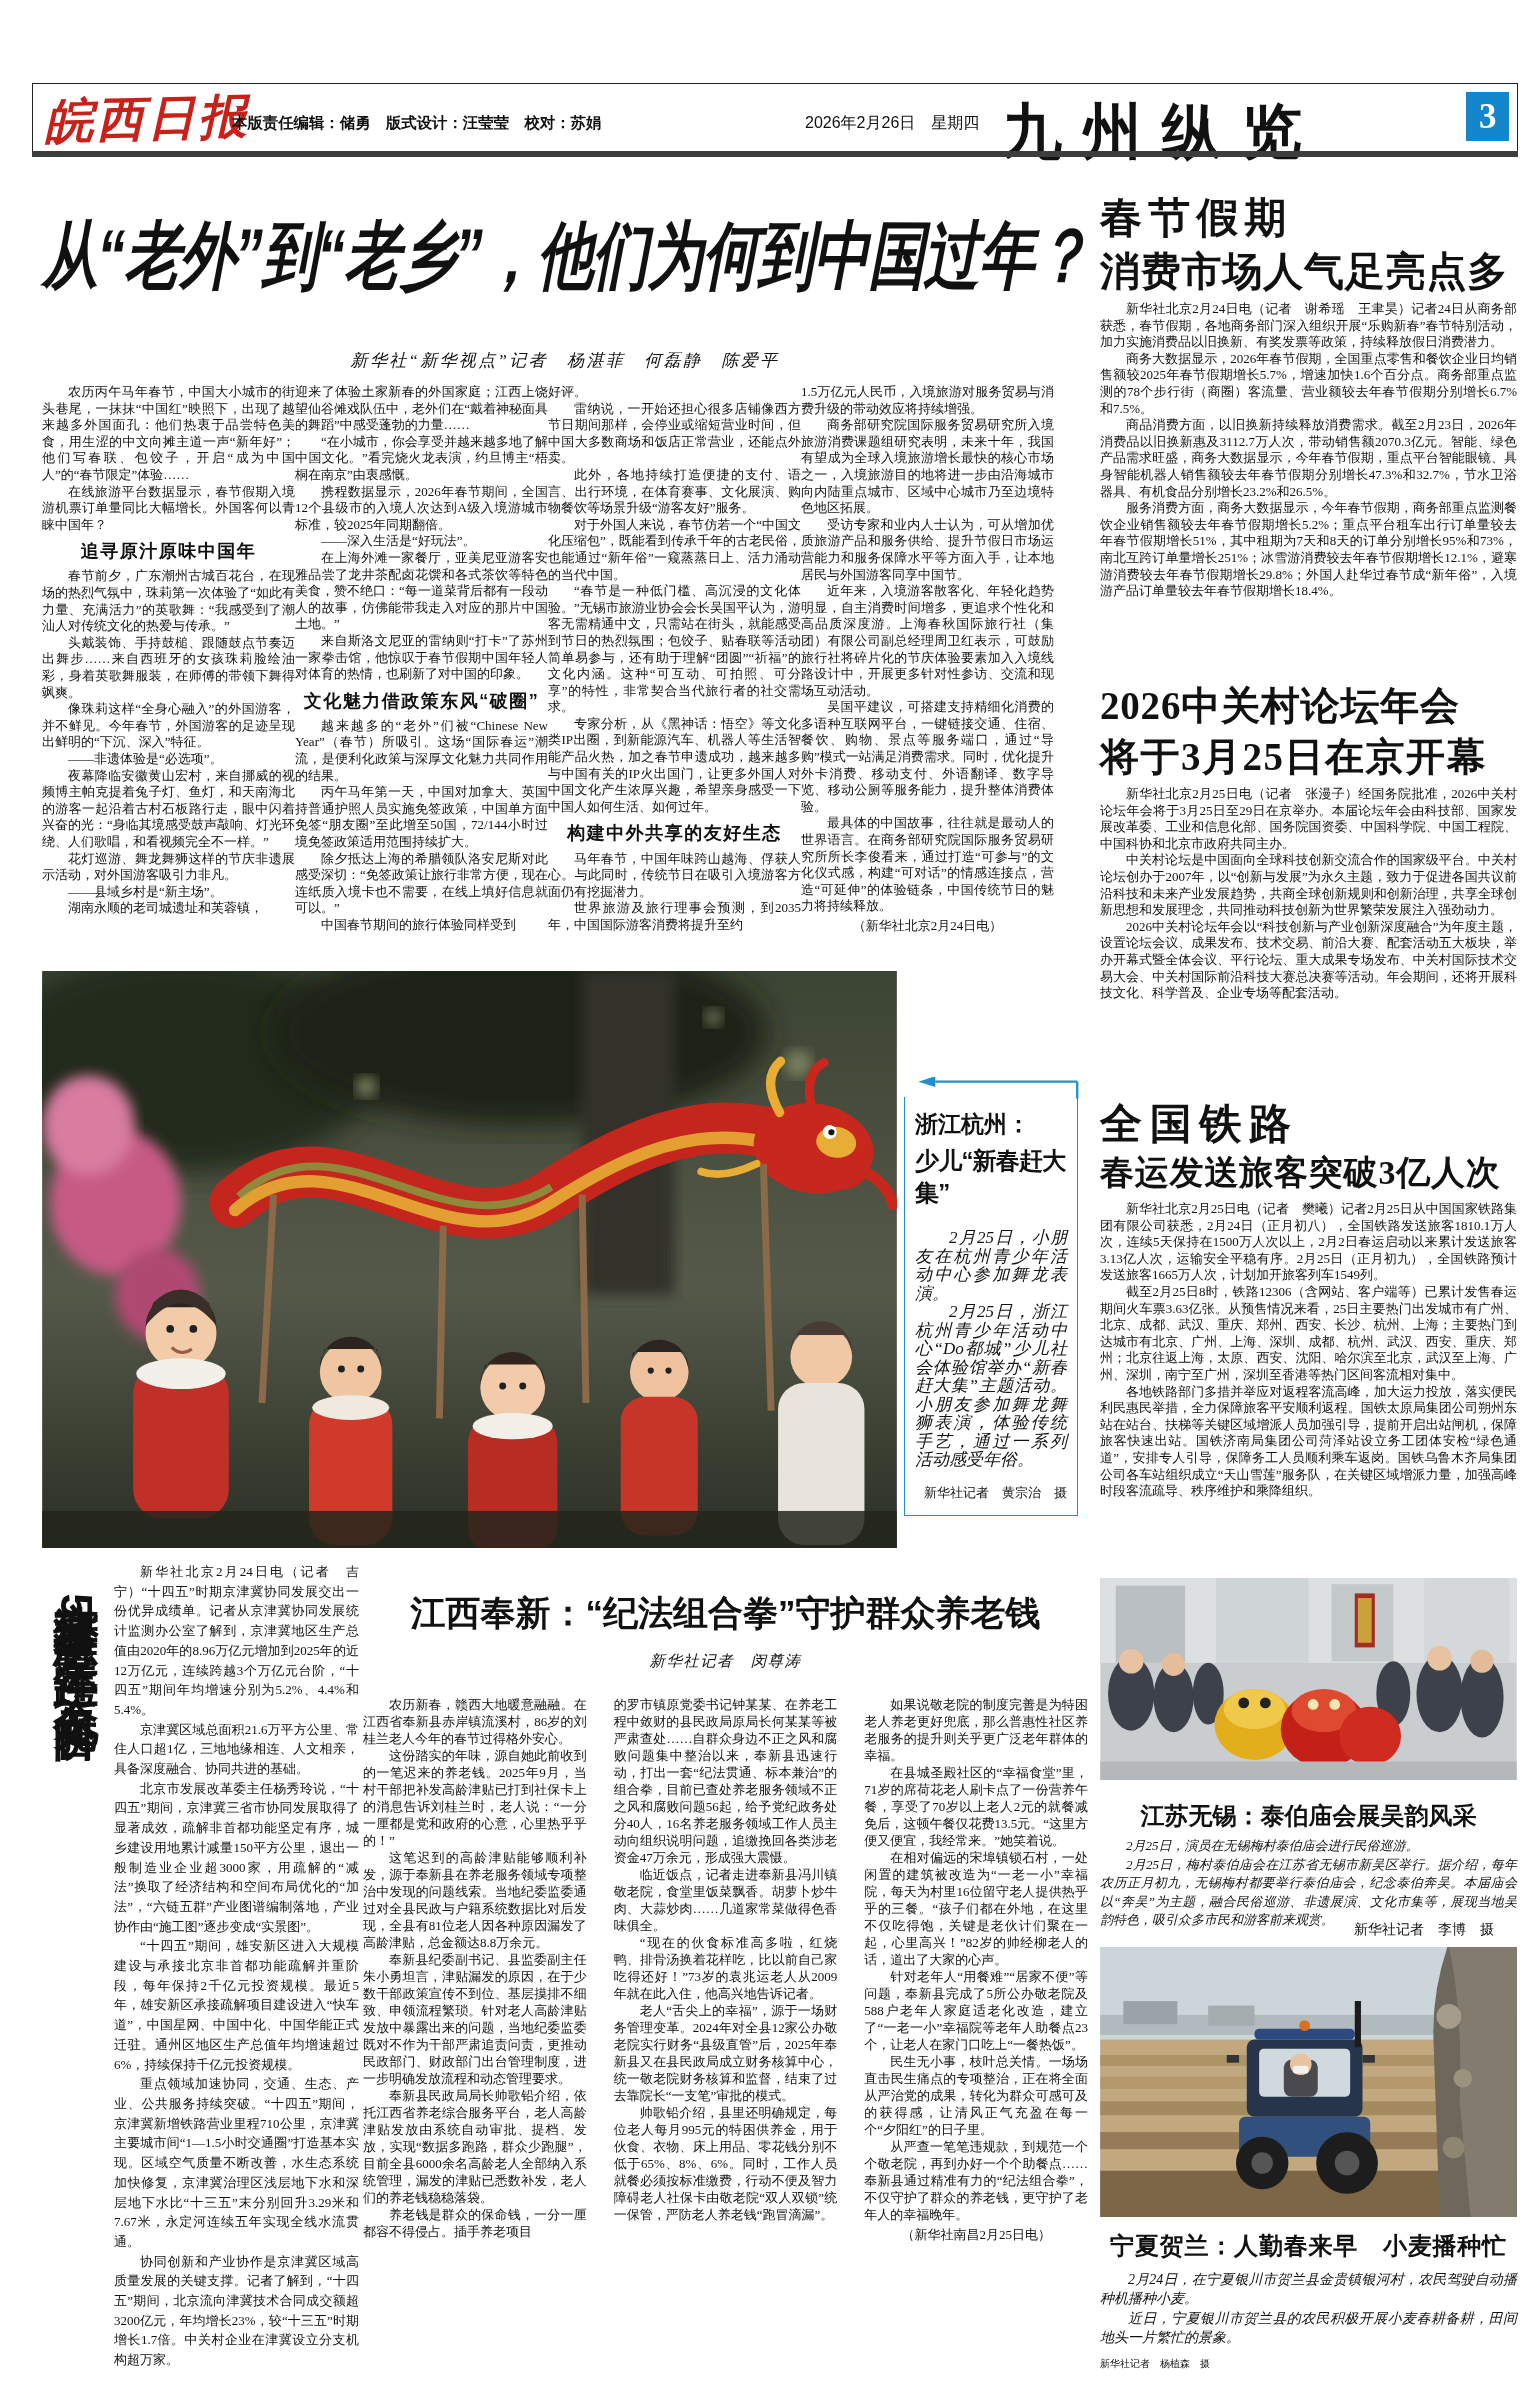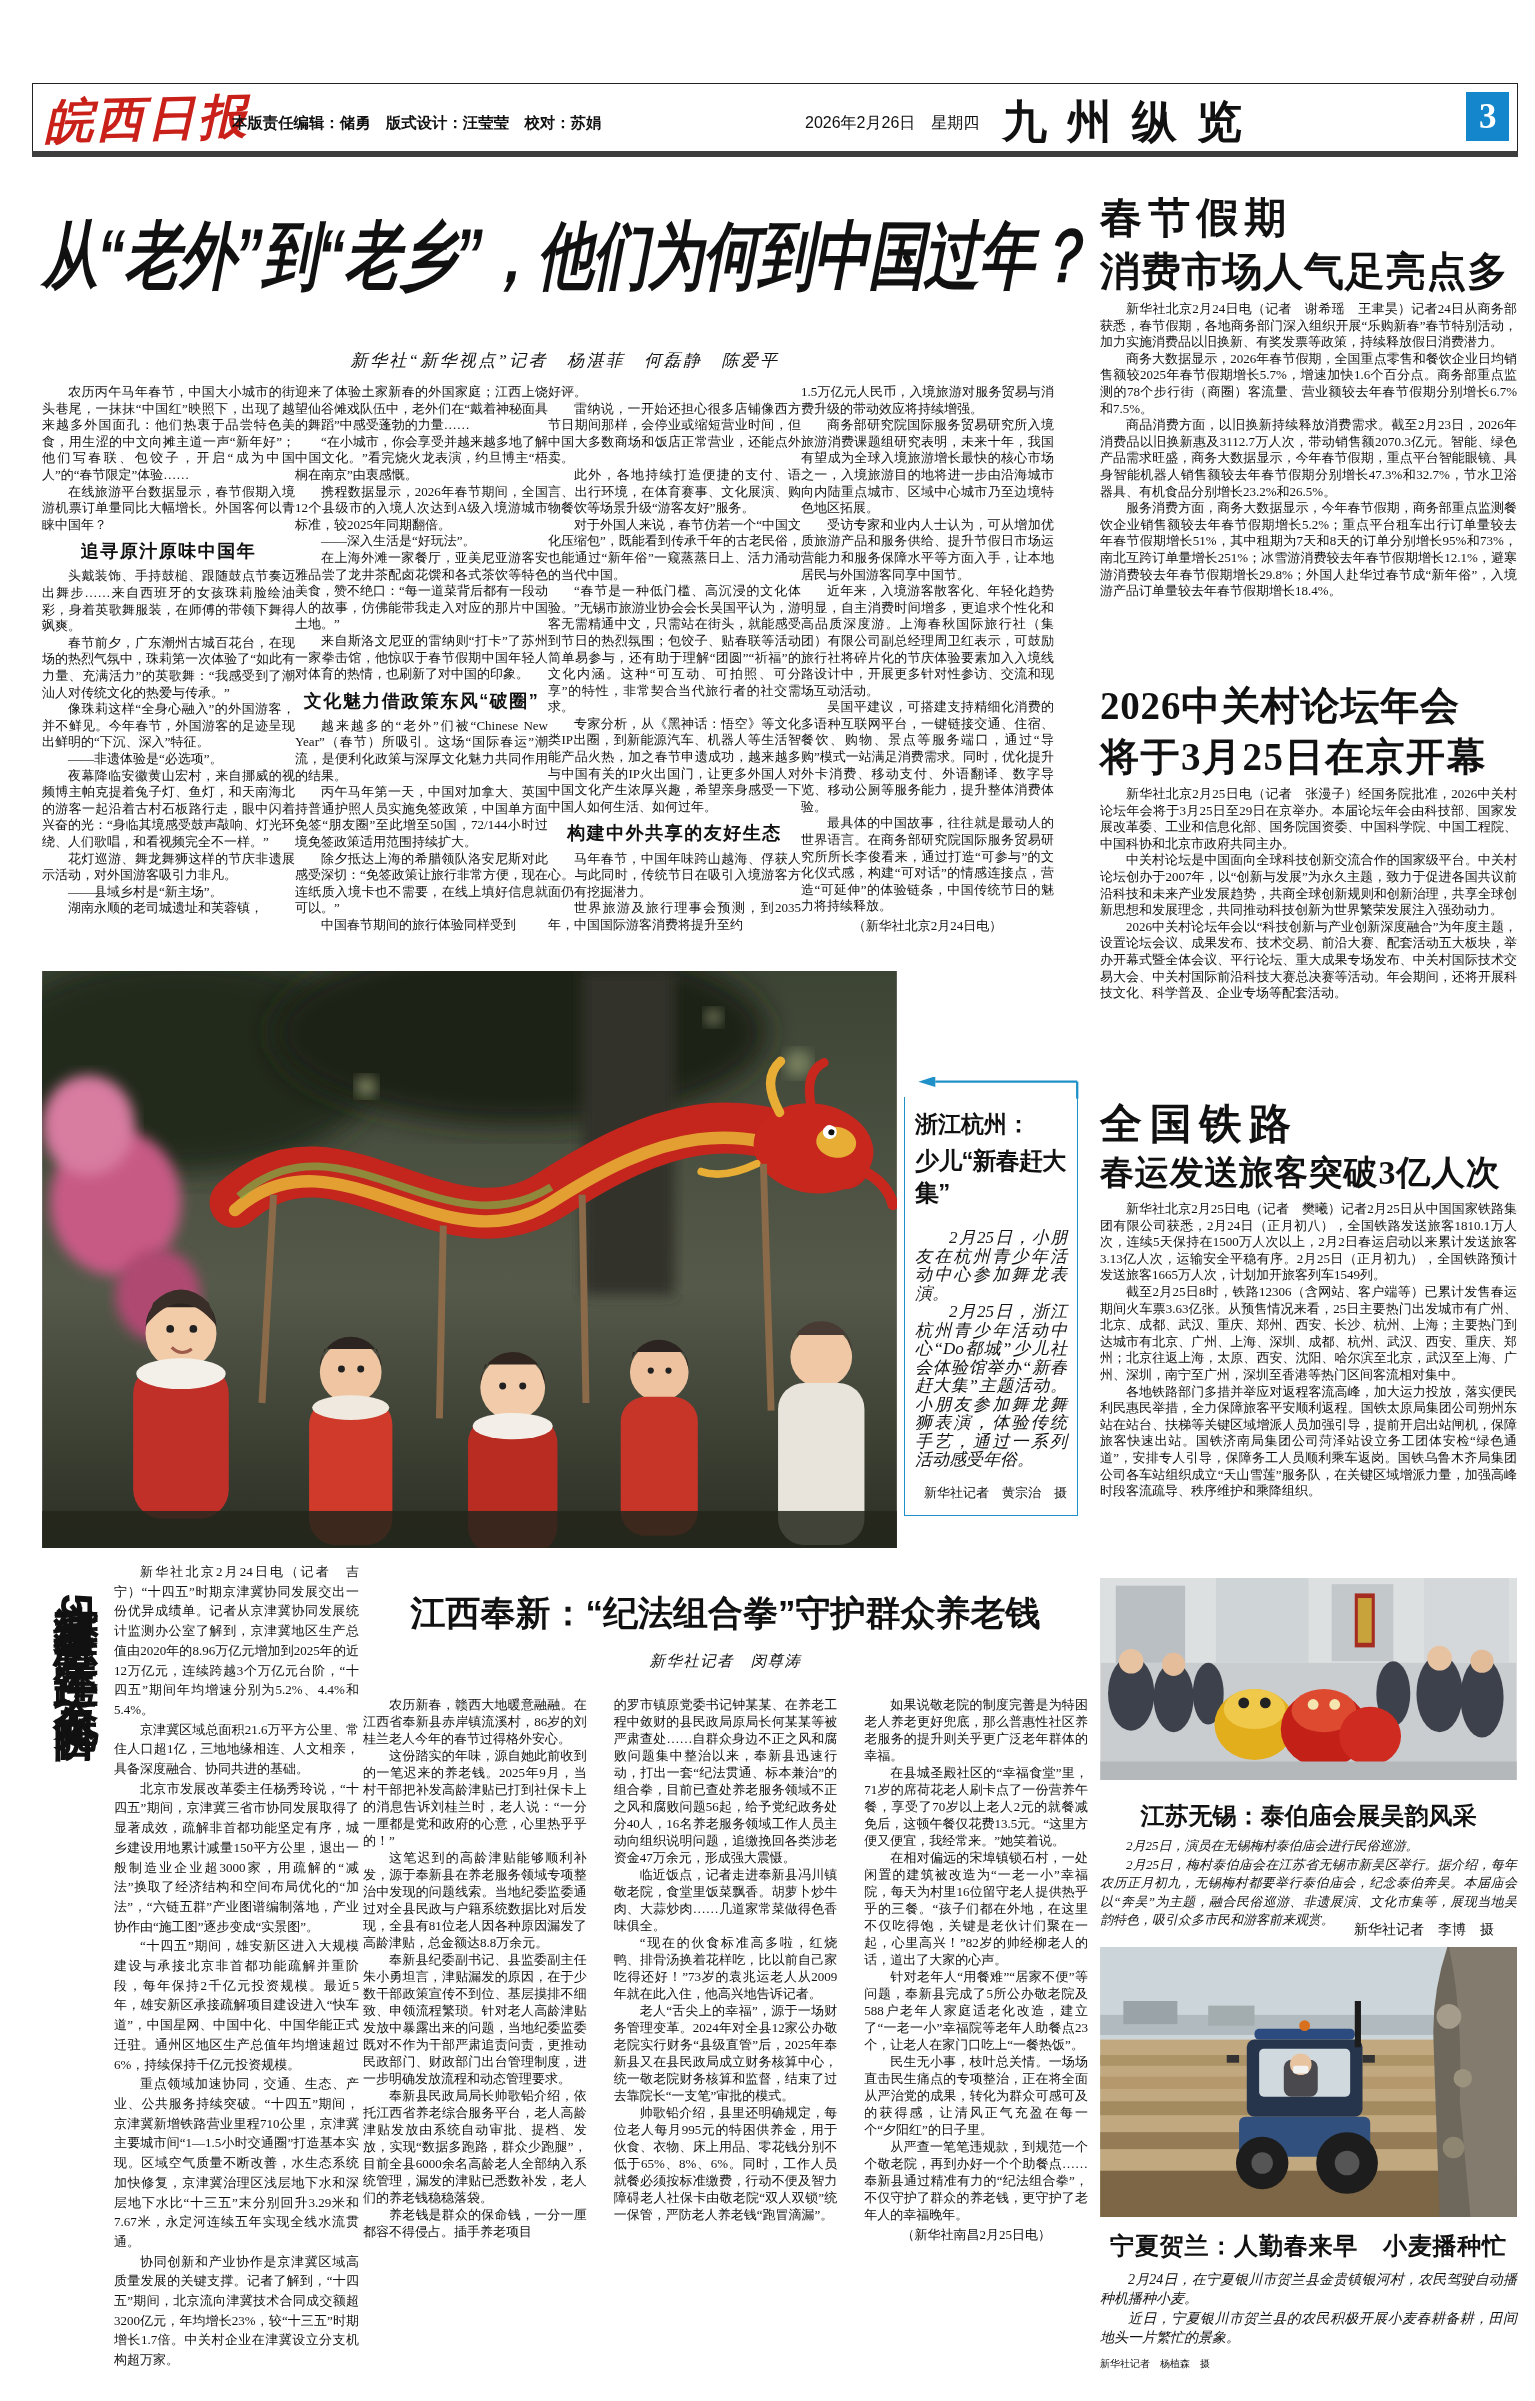--- a/index.html
+++ b/index.html
@@ -8,21 +8,21 @@
 
   
   .masthead{position:absolute;left:32px;top:83px;width:1486px;height:68px;
             border:0.8px solid #222;border-bottom:none;box-sizing:border-box;}
   .logo{position:absolute;left:12.3px;top:3.1px;font-size:48px;font-weight:bold;font-style:italic;
         color:#c9201a;letter-spacing:3.1px;transform:rotate(-1.5deg);}
   .editinfo{position:absolute;left:199px;top:29px;font-size:15.4px;font-weight:bold;
             font-family:"Liberation Sans","DejaVu Sans",sans-serif;}
   .dateline{position:absolute;left:772px;top:29px;font-size:16px;
             font-family:"Liberation Sans","DejaVu Sans",sans-serif;}
-  .sectionname{position:absolute;left:969px;top:7.7px;font-size:45px;font-weight:900;
+  .sectionname{position:absolute;left:969px;top:7.7px;font-size:60px;font-weight:900;
                letter-spacing:20px;font-family:"Liberation Serif",serif;text-align:center;}
   .pagenum{position:absolute;right:7.7px;top:7.7px;width:43px;height:49px;background:#1486cb;
            color:#fff;font-size:35px;font-weight:bold;text-align:center;line-height:49px;
            font-family:"Liberation Serif",serif;}
   .toprule{position:absolute;left:32px;top:151px;width:1486px;height:6.2px;background:#3d3d3d;}
 
   
   .main-title{position:absolute;left:42px;top:207px;width:1046px;text-align:center;
               font-family:"Liberation Sans","DejaVu Sans",sans-serif;font-weight:900;font-style:italic;
               font-size:56px;letter-spacing:-0.8px;transform:scaleY(1.32);transform-origin:top center;white-space:nowrap;}
@@ -108,22 +108,22 @@
   <div class="toprule"></div>
 
   <div class="main-title">从“老外”到“老乡”，他们为何到中国过年？</div>
   <div class="main-byline">新华社“新华视点”记者　杨湛菲　何磊静　陈爱平</div>
   <div class="main-cols">
     <div class="col">
 
     <p class="p">农历丙午马年春节，中国大小城市的街头巷尾，一抹抹“中国红”映照下，出现了越来越多外国面孔：他们热衷于品尝特色美食，用生涩的中文向摊主道一声“新年好”；他们写春联、包饺子，开启“成为中国人”的“春节限定”体验……</p>
         <p class="p">在线旅游平台数据显示，春节假期入境游机票订单量同比大幅增长。外国客何以青睐中国年？</p>
         <p class="p sub">追寻原汁原味中国年</p>
+        <p class="p">春节前夕，广东潮州古城百花台，在现场的热烈气氛中，珠莉第一次体验了“如此有力量、充满活力”的英歌舞：“我感受到了潮汕人对传统文化的热爱与传承。”</p>
         <p class="p">头戴装饰、手持鼓槌、跟随鼓点节奏迈出舞步……来自西班牙的女孩珠莉脸绘油彩，身着英歌舞服装，在师傅的带领下舞得飒爽。</p>
-        <p class="p">春节前夕，广东潮州古城百花台，在现场的热烈气氛中，珠莉第一次体验了“如此有力量、充满活力”的英歌舞：“我感受到了潮汕人对传统文化的热爱与传承。”</p>
         <p class="p">像珠莉这样“全身心融入”的外国游客，并不鲜见。今年春节，外国游客的足迹呈现出鲜明的“下沉、深入”特征。</p>
         <p class="p">——非遗体验是“必选项”。</p>
         <p class="p">夜幕降临安徽黄山宏村，来自挪威的视频博主帕克提着兔子灯、鱼灯，和天南海北的游客一起沿着古村石板路行走，眼中闪着兴奋的光：“身临其境感受鼓声敲响、灯光环绕、人们歌唱，和看视频完全不一样。”</p>
         <p class="p">花灯巡游、舞龙舞狮这样的节庆非遗展示活动，对外国游客吸引力非凡。</p>
         <p class="p">——县域乡村是“新主场”。</p>
         <p class="p">湖南永顺的老司城遗址和芙蓉镇，</p>
       </div>
     <div class="col">
 
     <p class="p cont">迎来了体验土家新春的外国家庭；江西上饶望仙谷傩戏队伍中，老外们在“戴着神秘面具的舞蹈”中感受蓬勃的力量……</p>

